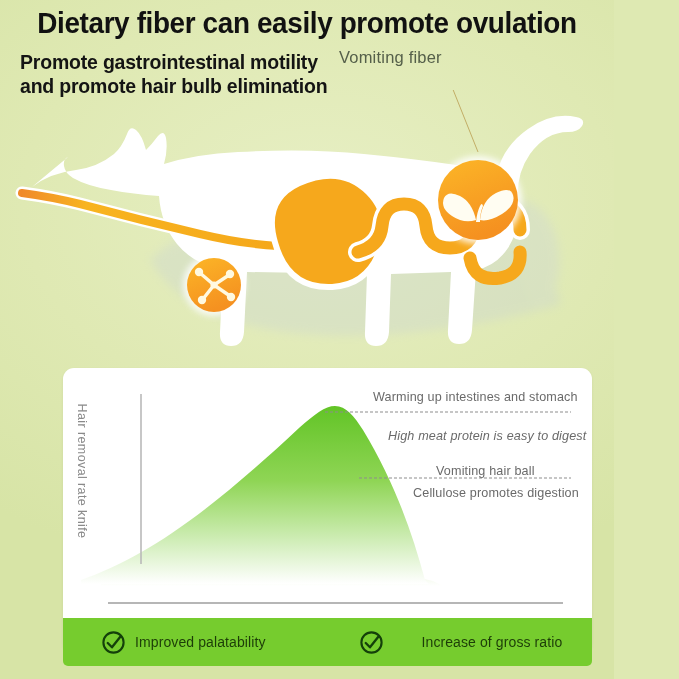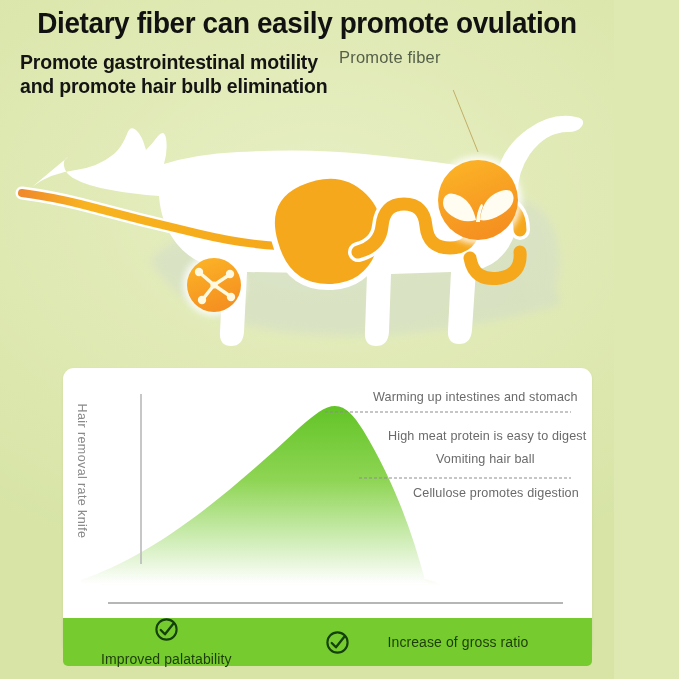--- a/index.html
+++ b/index.html
@@ -66,58 +66,58 @@
     transform-origin:center center;
     white-space:nowrap;
   }
   .anno{
     position:absolute;
     font-size:12.6px;color:#6a6a6a;
     white-space:nowrap;
     letter-spacing:.15px;
   }
   .a1{left:310px;top:22px;}
-  .a2{left:325px;top:61px;}
-  .a3{left:373px;top:84px;}
+  .a2{left:325px;top:61px;font-style:italic;}
+  .a3{left:373px;top:96px;}
   .a4{left:350px;top:118px;}
   .xlab{
     position:absolute;bottom:14px;
     font-size:13.5px;color:#5e5e5e;letter-spacing:.7px;
   }
   .xlab-left{left:51px;}
   .xlab-right{left:375px;}
   
   .footer{
     position:absolute;left:63px;top:618px;
     width:529px;height:48px;
     background:#76cc2e;
     border-radius:0 0 5px 5px;
     display:flex;align-items:center;
   }
   .fitem{display:flex;align-items:center;gap:9px;}
-  .fitem.one{margin-left:38px;flex-direction:column;}
+  .fitem.one{margin-left:38px;}
   .fitem.two{margin-left:93px;gap:38px;}
   .flabel{
     font-size:14px;color:#1d3d08;letter-spacing:.1px;
   }
   .chk{width:25px;height:25px;flex:0 0 25px;}
 </style>
 </head>
 <body>
 
 <div id="stage">
 
   <div class="title">Dietary fiber can easily promote ovulation</div>
 
   <div class="subtitle">
     <div>Promote gastrointestinal motility</div>
     <div>and promote hair bulb elimination</div>
   </div>
 
-  <div class="fiber-call">Promote fiber</div>
+  <div class="fiber-call">Vomiting fiber</div>
 
   <svg id="cat" viewBox="0 0 679 280">
     <defs>
       <linearGradient id="gTract" x1="0" y1="0" x2="1" y2="0">
         <stop offset="0%" stop-color="#f08a2a"></stop>
         <stop offset="25%" stop-color="#f8b420"></stop>
         <stop offset="100%" stop-color="#f5a81a"></stop>
       </linearGradient>
       <linearGradient id="gBadge" x1="0" y1="0" x2="0.4" y2="1">
         <stop offset="0%" stop-color="#fcb627"></stop>

